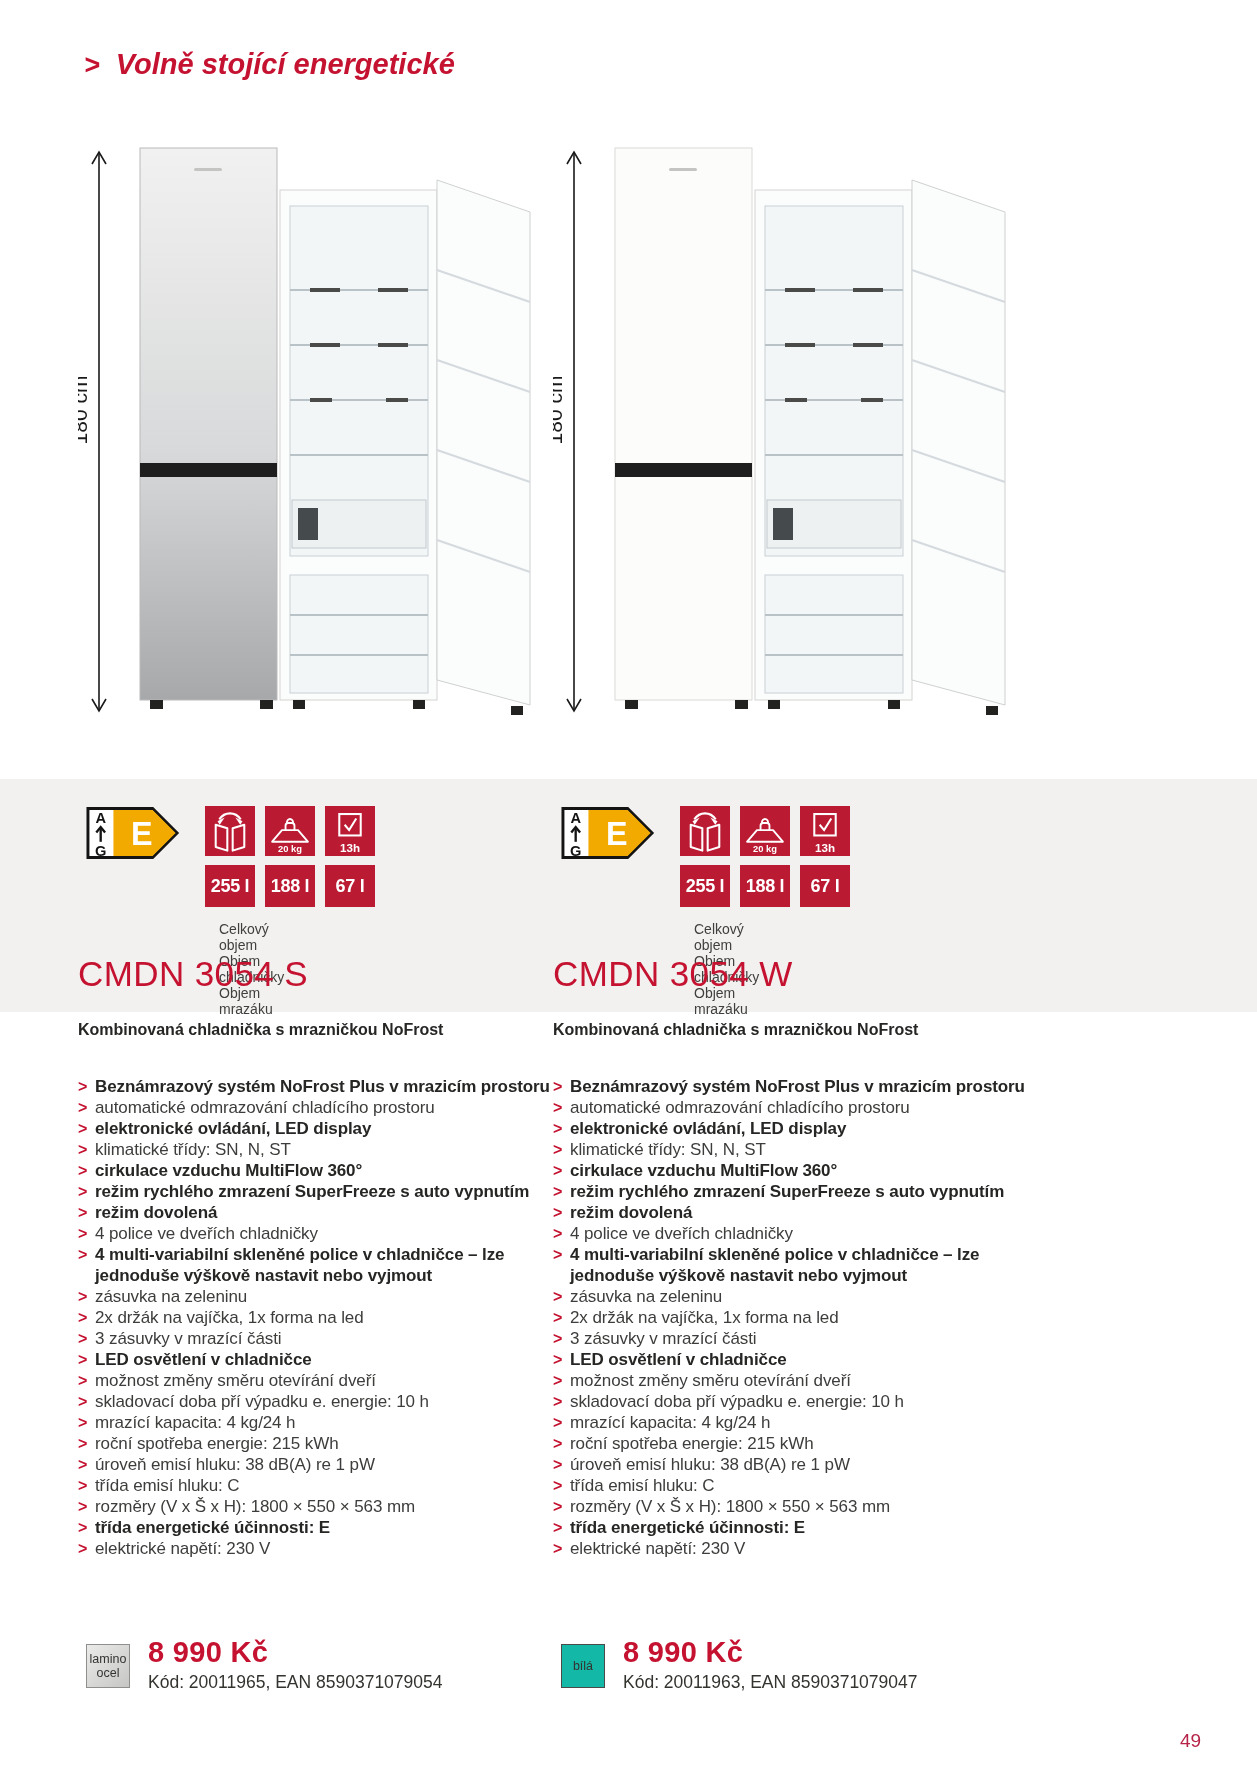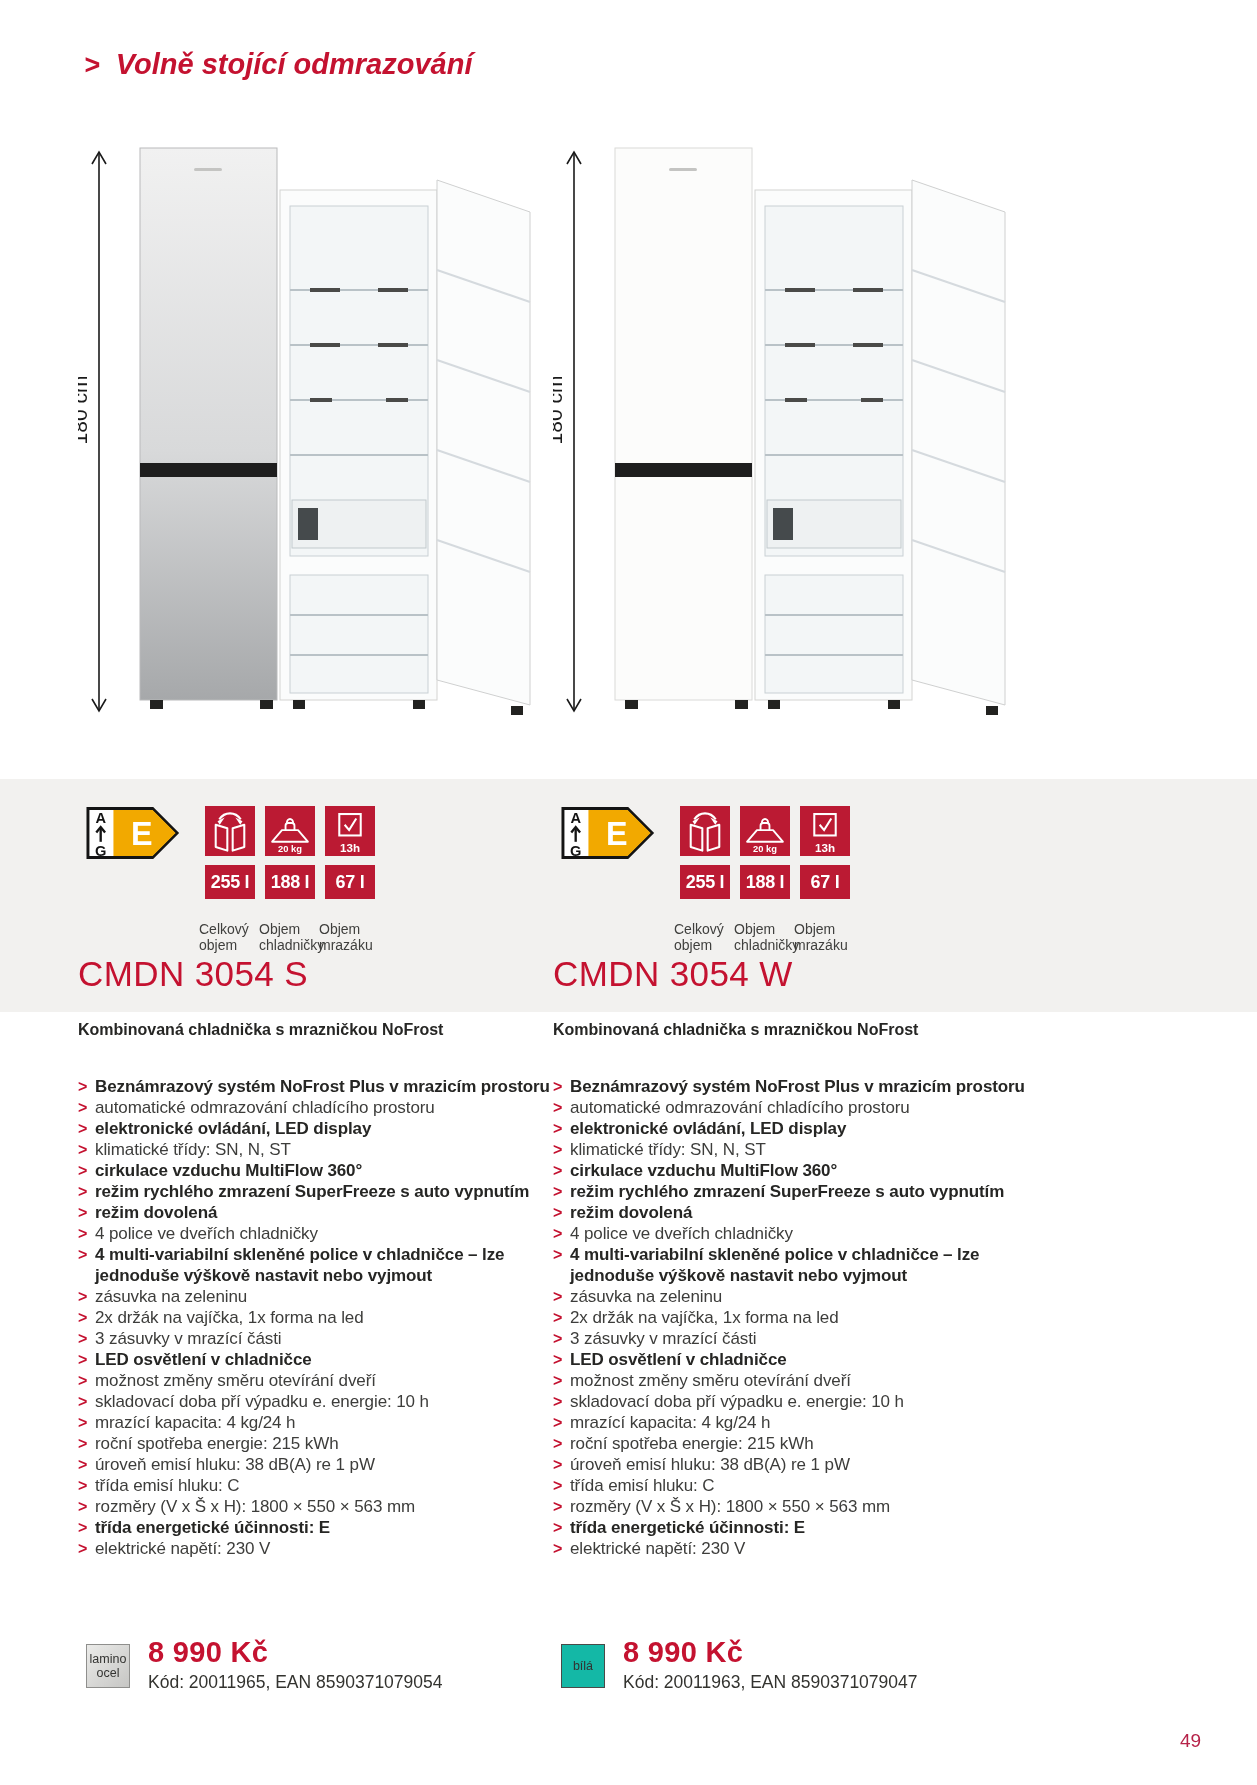--- a/index.html
+++ b/index.html
@@ -30,23 +30,23 @@
   .eg-small{font-size:15px;font-weight:bold;fill:#141414;text-anchor:middle;font-family:"Liberation Sans",sans-serif;}
   .eg-big{font-size:33px;font-weight:bold;fill:#ffffff;text-anchor:middle;font-family:"Liberation Sans",sans-serif;}
 
   .badges-row{position:absolute;left:127px;top:806px;display:flex;gap:10px;}
   .badge{width:50px;height:50px;background:var(--badge-red);}
   .badge svg{width:50px;height:50px;display:block;}
   .badge-label{font-size:10.5px;font-weight:bold;fill:#fff;text-anchor:middle;font-family:"Liberation Sans",sans-serif;}
   .badge-label-lg{font-size:13px;font-weight:bold;fill:#fff;text-anchor:middle;font-family:"Liberation Sans",sans-serif;}
 
   .vol-row{position:absolute;left:127px;top:865px;display:flex;gap:10px;}
-  .vol-badge{width:50px;height:34px;background:var(--badge-red);color:#fff;font-weight:bold;font-size:18px;
+  .vol-badge{width:50px;height:42px;background:var(--badge-red);color:#fff;font-weight:bold;font-size:18px;
              display:flex;align-items:center;justify-content:center;letter-spacing:-0.3px;}
-  .cap-row{position:absolute;left:121px;top:921px;display:flex;}
+  .cap-row{position:absolute;left:141px;top:921px;display:flex;flex-direction:column;}
   .vol-caption{width:60px;font-size:14px;line-height:16px;color:#3f3f3d;white-space:pre-line;overflow:visible;}
 
   .prod-name{position:absolute;left:0;top:954px;font-size:35px;font-weight:normal;color:var(--red);letter-spacing:0.4px;}
   .subtitle{position:absolute;left:0;top:1016px;width:462px;font-size:16px;font-weight:bold;
             color:var(--text-dark);line-height:27px;}
 
   .features{position:absolute;left:0;top:1076px;width:472px;}
   .feature{position:relative;padding-left:17px;font-size:17px;line-height:21px;color:var(--text-reg);letter-spacing:-0.1px;}
   .feature.bold{font-weight:bold;color:var(--text-dark);}
   .chev{position:absolute;left:0;top:0;color:var(--red);font-weight:bold;font-size:16px;}
@@ -62,21 +62,21 @@
 
   .page-number{position:absolute;left:1180px;top:1730px;font-size:19px;color:var(--pagenum-red);}
 </style>
 </head>
 <body>
 
 <div class="page">
 
   <div class="header">
     <span class="arrow">&gt;</span>
-    <span>Volně stojící odmrazování</span>
+    <span>Volně stojící energetické</span>
   </div>
 
   <div class="gray-band"></div>
 
   <div id="columns">
   <section class="product-col" style="left: 78px;">
 
     <svg class="fridge-art fridge-silver" viewBox="0 0 470 600">
       <defs>
         <linearGradient id="silverGrad" x1="0" y1="0" x2="0" y2="1">

